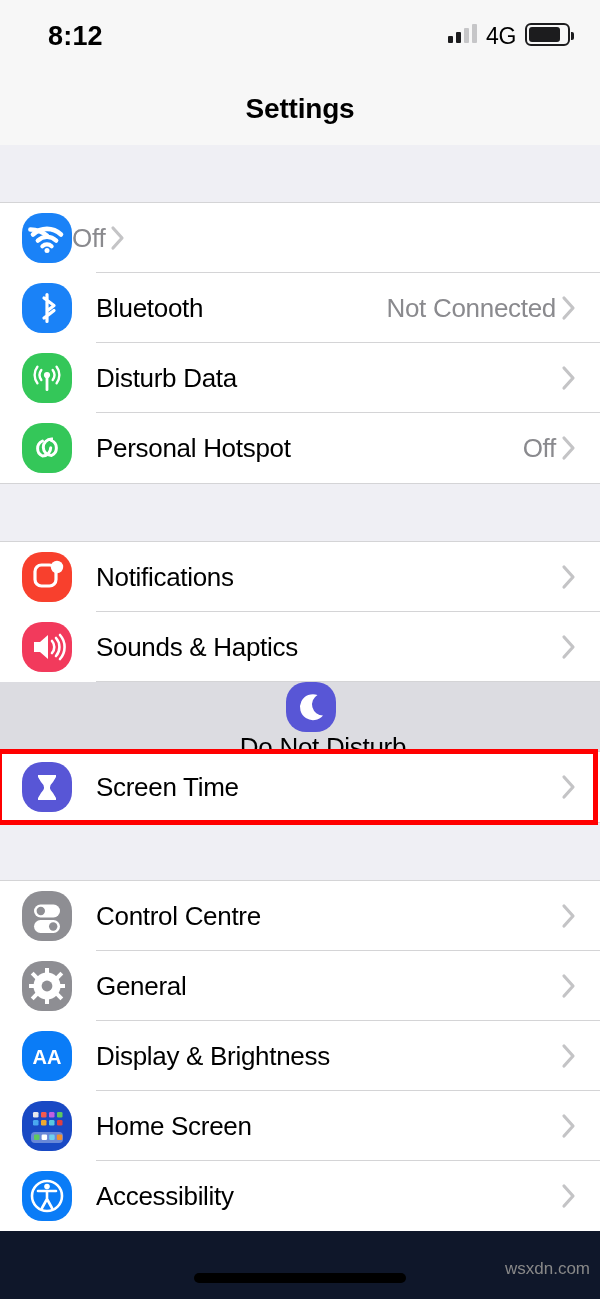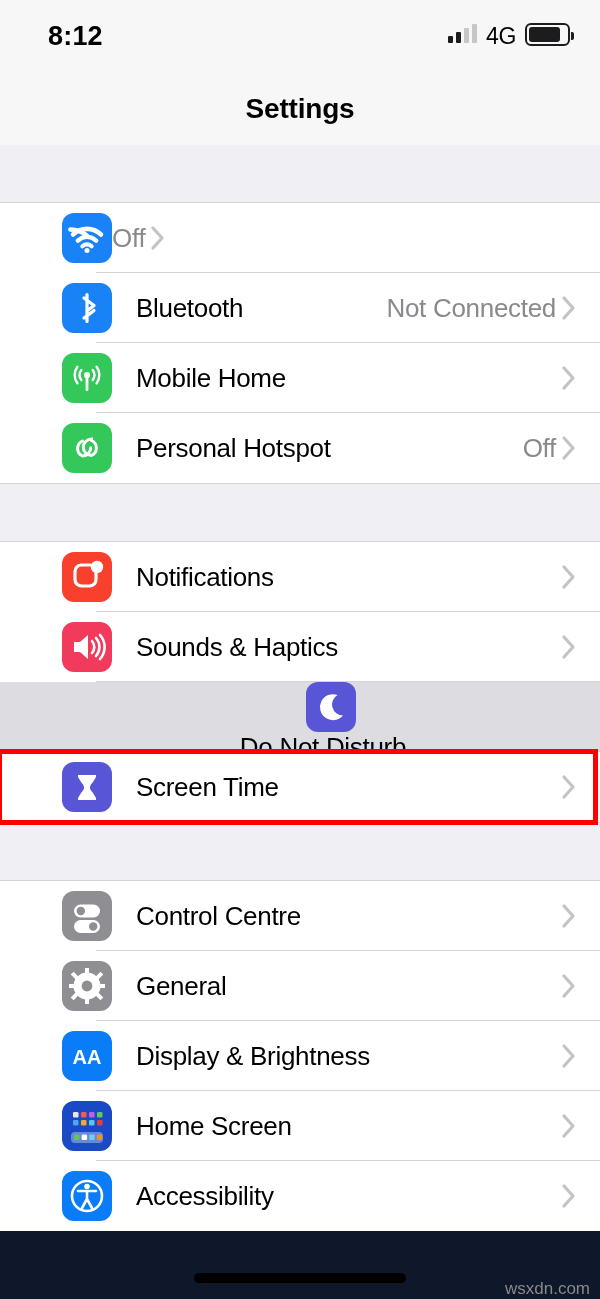--- a/index.html
+++ b/index.html
@@ -126,27 +126,26 @@
     left: 96px;
     right: 0;
     bottom: 0;
     height: 1px;
     background: #d4d4d6;
   }
 
   .icon {
     width: 50px;
     height: 50px;
-    border-radius: 12px;
+    border-radius: 20px;
     flex: 0 0 50px;
     display: flex;
     align-items: center;
     justify-content: flex-end;
     overflow: hidden;
-    margin-left: 40px;
   }
   .icon svg { display: block; }
 
   .row-label {
     flex: 1;
     margin-left: 24px;
     font-size: 26px;
     color: #000;
     letter-spacing: -0.3px;
     white-space: nowrap;
@@ -209,21 +208,21 @@
     height: 10px;
     border-radius: 5px;
     background: #000000;
     z-index: 30;
   }
 
   
   .watermark {
     position: absolute;
     right: 10px;
-    bottom: 0;
+    bottom: 20px;
     font-size: 17px;
     color: #888888;
     z-index: 30;
     font-family: "Liberation Sans", "DejaVu Sans", sans-serif;
   }
 </style>
 </head>
 <body>
 
 <div id="phone">
@@ -288,21 +287,21 @@
           <div class="icon" style="background: rgb(52, 199, 89);">
             <svg width="50" height="50" viewBox="0 0 50 50" xmlns="http://www.w3.org/2000/svg">
               <circle cx="25" cy="22" r="3.1" fill="#fff"></circle>
               <rect x="23.6" y="23" width="2.8" height="15" rx="1.2" fill="#fff"></rect>
               <path d="M19.3 17 a8.5 8.5 0 0 0 0 10" stroke="#fff" stroke-width="2.4" fill="none" stroke-linecap="round"></path>
               <path d="M30.7 17 a8.5 8.5 0 0 1 0 10" stroke="#fff" stroke-width="2.4" fill="none" stroke-linecap="round"></path>
               <path d="M15.4 13.8 a13.5 13.5 0 0 0 0 16.4" stroke="#fff" stroke-width="2.4" fill="none" stroke-linecap="round"></path>
               <path d="M34.6 13.8 a13.5 13.5 0 0 1 0 16.4" stroke="#fff" stroke-width="2.4" fill="none" stroke-linecap="round"></path>
             </svg>
           </div>
-          <div class="row-label">Mobile Home</div>
+          <div class="row-label">Disturb Data</div>
           <div class="chevron">
             <svg width="16" height="26" viewBox="0 0 16 26" xmlns="http://www.w3.org/2000/svg">
               <path d="M3 3 L12 13 L3 23" stroke="#c4c4c6" stroke-width="3.2" fill="none" stroke-linecap="round" stroke-linejoin="round"></path>
             </svg>
           </div>
           <div class="row-sep"></div>
         </div>
         <div class="row">
           <div class="icon" style="background: rgb(52, 199, 89);">
             <svg width="50" height="50" viewBox="0 0 50 50" xmlns="http://www.w3.org/2000/svg">

